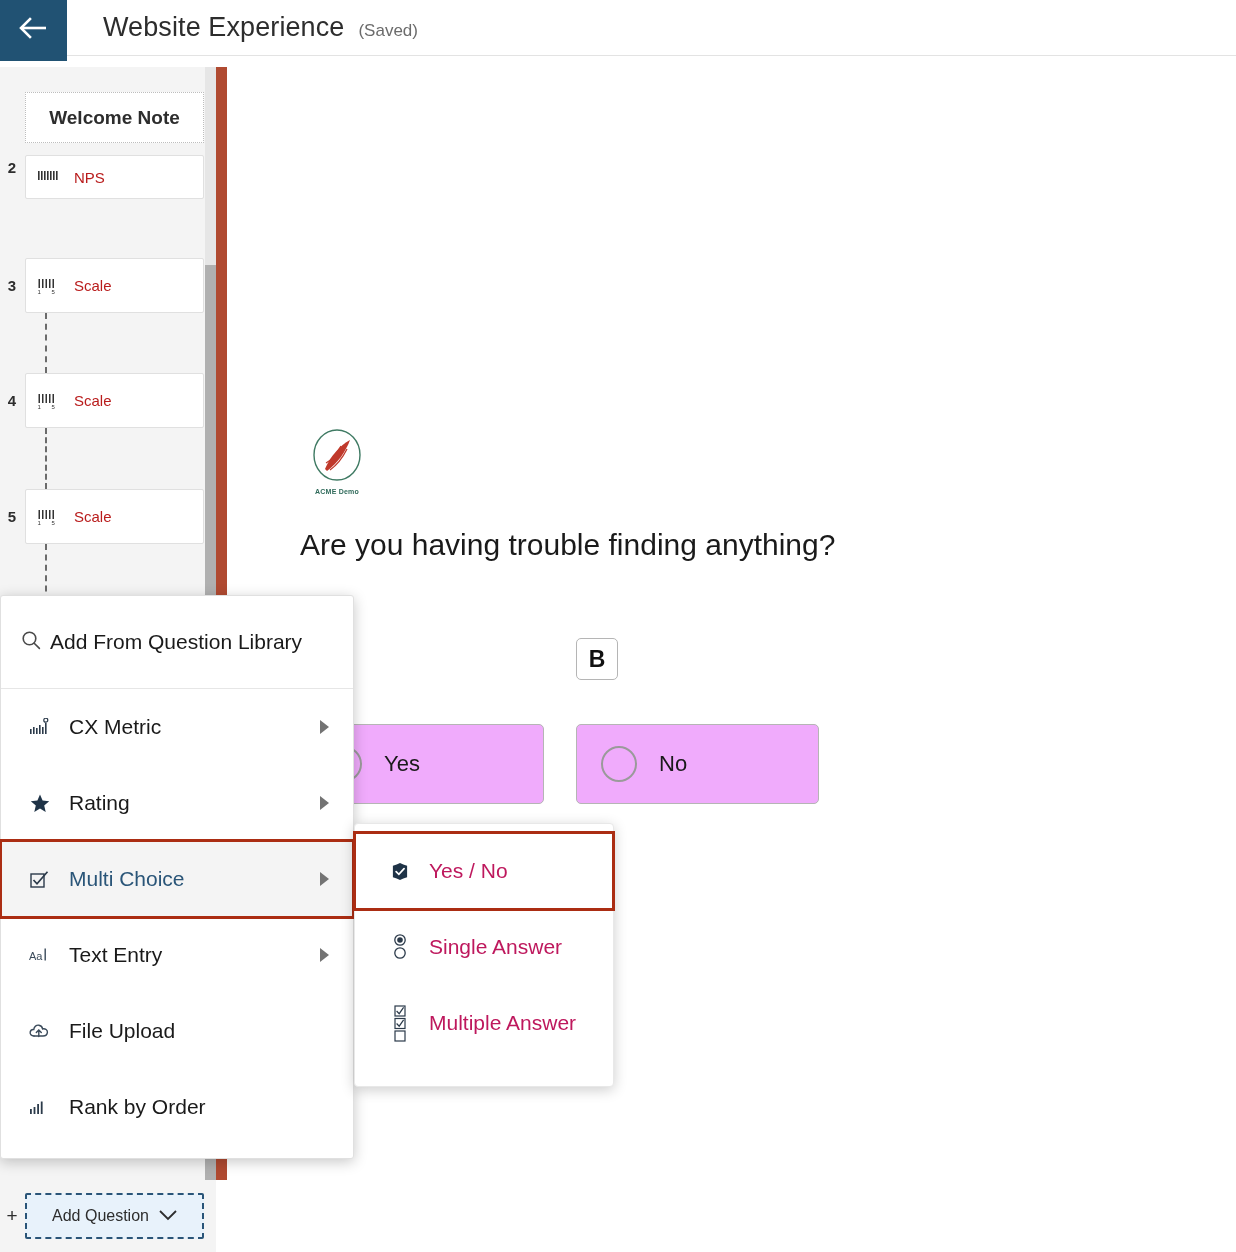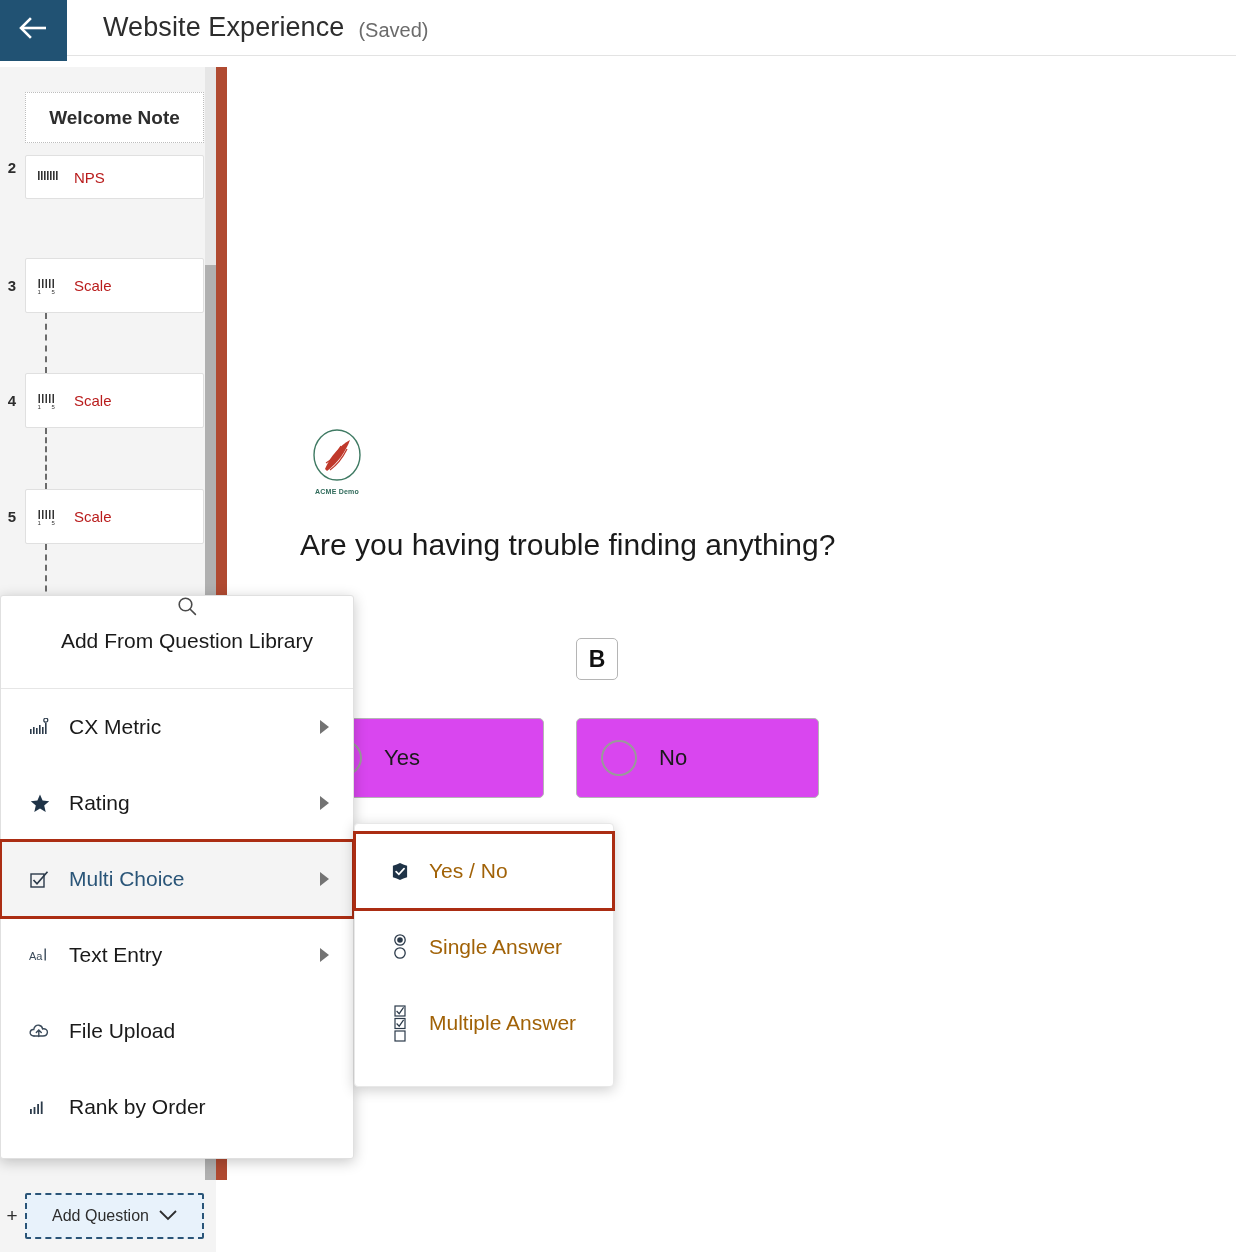--- a/index.html
+++ b/index.html
@@ -22,21 +22,21 @@
     width: 67px; height: 67px; background: #215273;
     display: flex; align-items: center; justify-content: center;
     cursor: pointer; flex: 0 0 67px;
   }
   .back-btn svg { display:block; }
   .header-title {
     font-size: 27px; color: #2d2d2d; font-weight: 400;
     margin-left: 36px; letter-spacing: .1px; white-space: nowrap;
   }
   .header-saved {
-    font-size: 20px; color: #6b6b6b; margin-left: 14px;
+    font-size: 17px; color: #6b6b6b; margin-left: 14px;
     position: relative; top: 3px; white-space: nowrap;
   }
 
   
   .left-panel {
     position: absolute; top: 67px; left: 0; width: 216px; height: 1113px;
     background: #f4f4f4; overflow: hidden;
   }
   .track-scrollbar {
     position: absolute; top: 67px; left: 205px; width: 11px; height: 1113px;
@@ -105,41 +105,40 @@
     font-size: 30px; color: #1a1a1a; font-weight: 400; white-space: nowrap;
   }
   .b-badge {
     position: absolute; left: 349px; top: 571px; width: 42px; height: 42px;
     border: 1px solid #b5b5b5; border-radius: 5px; background:#fff;
     display:flex; align-items:center; justify-content:center;
     font-size: 23px; font-weight: 700; color:#111;
   }
   .choice-box {
     position: absolute; width: 243px; height: 80px;
-    border: 1px solid #b5b5b5; border-radius: 5px; background:#d946ef;
-    display:flex; align-items:center; cursor: pointer;
+    border: 1px solid #b5b5b5; border-radius: 5px; background:#f0abfc;
+    display:flex; align-items:center; cursor: pointer; margin-top: 6px;
   }
   .choice-radio {
     width: 36px; height: 36px; border: 2px solid #9a9a9a; border-radius: 50%;
     margin-left: 24px; flex: 0 0 36px;
   }
   .choice-label { font-size: 22px; color:#1a1a1a; margin-left: 22px; }
 
   
   .menu {
     position: absolute; left: 0; top: 595px; width: 354px; height: 564px;
     background: #ffffff; border: 1px solid #e0e0e0; border-radius: 3px;
     box-shadow: 0 3px 14px rgba(0,0,0,.22);
     z-index: 30;
   }
   .menu-header {
     height: 93px; display:flex; align-items:center;
     border-bottom: 1px solid #e6e6e6; padding-left: 20px; gap: 9px;
     cursor: pointer;
-    flex-direction: column;
   }
   .menu-header-label { font-size: 21px; color: #1a1a1a; }
   .menu-item {
     position: relative; height: 76px; display:flex; align-items:center;
     padding-left: 28px; cursor: pointer; gap: 18px;
   }
   .menu-item .mi-icon { width: 22px; display:flex; align-items:center; justify-content:center; }
   .menu-item .mi-label { font-size: 21px; color: #1a1a1a; }
   .menu-item .mi-arrow {
     position: absolute; right: 24px; width: 0; height: 0;
@@ -155,21 +154,21 @@
     position: absolute; left: 354px; top: 823px; width: 260px; height: 264px;
     background: #ffffff; border: 1px solid #e8e8e8; border-radius: 4px;
     box-shadow: 0 3px 14px rgba(0,0,0,.20);
     z-index: 31;
   }
   .sub-item {
     position: relative; height: 76px; display:flex; align-items:center;
     padding-left: 36px; gap: 20px; cursor: pointer;
   }
   .sub-item .si-icon { width: 18px; display:flex; align-items:center; justify-content:center; }
-  .sub-item .si-label { font-size: 21px; color:#a16207; }
+  .sub-item .si-label { font-size: 21px; color:#be185d; }
   .sub-item.selected { outline: 3px solid #ab2d13; outline-offset: -1px; background:#fff;}
 </style>
 </head>
 <body>
 
 <div id="root">
 
   <div class="header">
     <div class="back-btn">
       <span>

